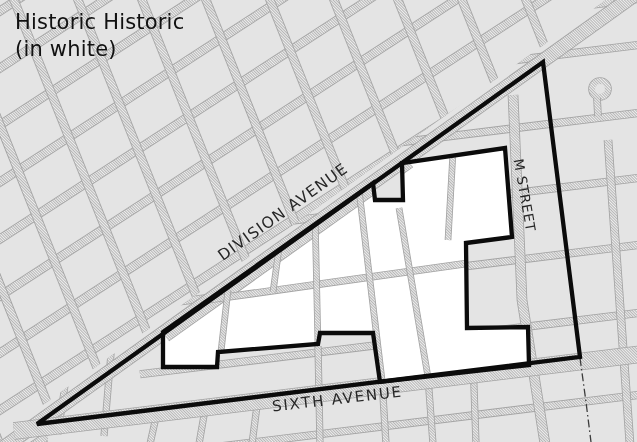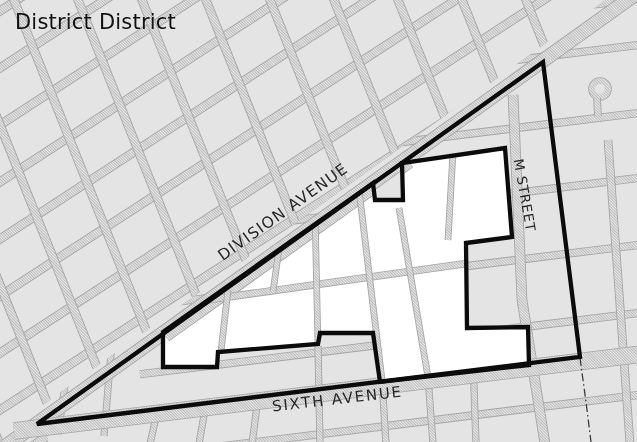--- a/index.html
+++ b/index.html
@@ -151,15 +151,16 @@
         <path d="M453,152 L448,240" stroke="url(#hatch)" stroke-width="5" fill="none"></path>
       </g>
       <path d="M580,358 L586,402 L591,442" stroke="#3c3c3c" stroke-width="1.3" stroke-dasharray="8 3 1.5 3" fill="none"></path>
       <polygon points="37,424 543,62 580,357" fill="none" stroke="#0b0b0b" stroke-width="4.3" stroke-linejoin="miter"></polygon>
       <polygon points="163,332 373,183 375,200 403,200 402,163 505,148 512,237 466,243 467,328 528,327 529,365 380,382 373,333 320,333 318,344 218,352 217,367 163,367" fill="none" stroke="#0b0b0b" stroke-width="4.3" stroke-linejoin="miter"></polygon>
       <text x="286" y="216" font-size="15.5" letter-spacing="1.2" text-anchor="middle" fill="#262626" transform="rotate(-35.5 286 216)">DIVISION AVENUE</text>
       <text x="520" y="196" font-size="13.5" letter-spacing="0.8" text-anchor="middle" fill="#262626" transform="rotate(80 520 196)">M STREET</text>
       <text x="338" y="404" font-size="15" letter-spacing="1.8" text-anchor="middle" fill="#262626" transform="rotate(-6.5 338 404)">SIXTH AVENUE</text>
     </svg>
   <div id="title" style="color: rgb(17, 17, 17);">
-    <div>District District</div>
+    <div>Historic Historic</div>
+    <div>(in white)</div>
   </div>
 </div>
 
 </body></html>

